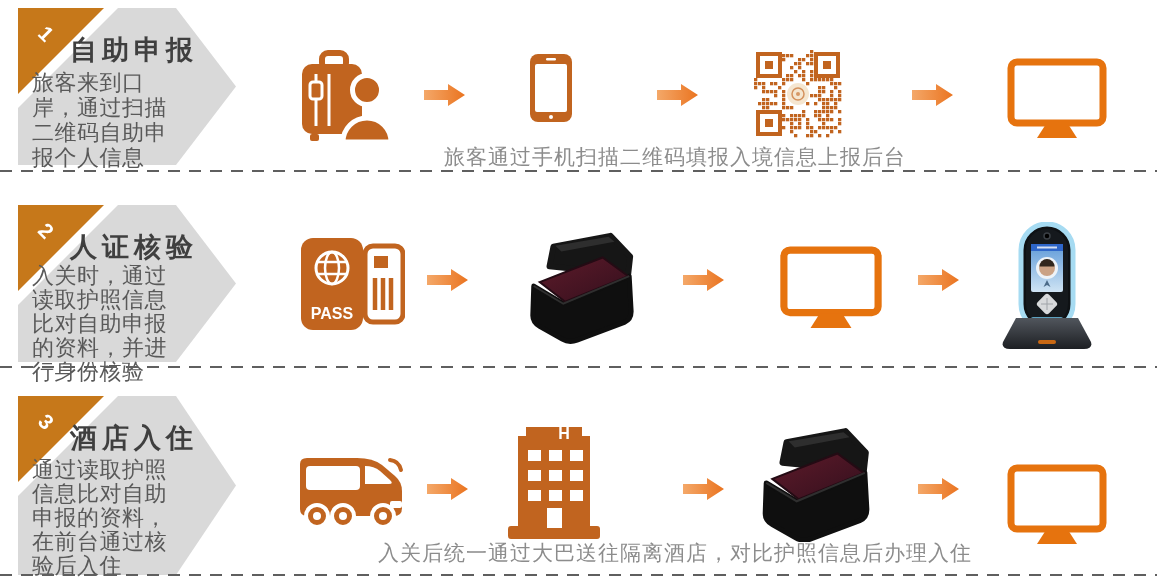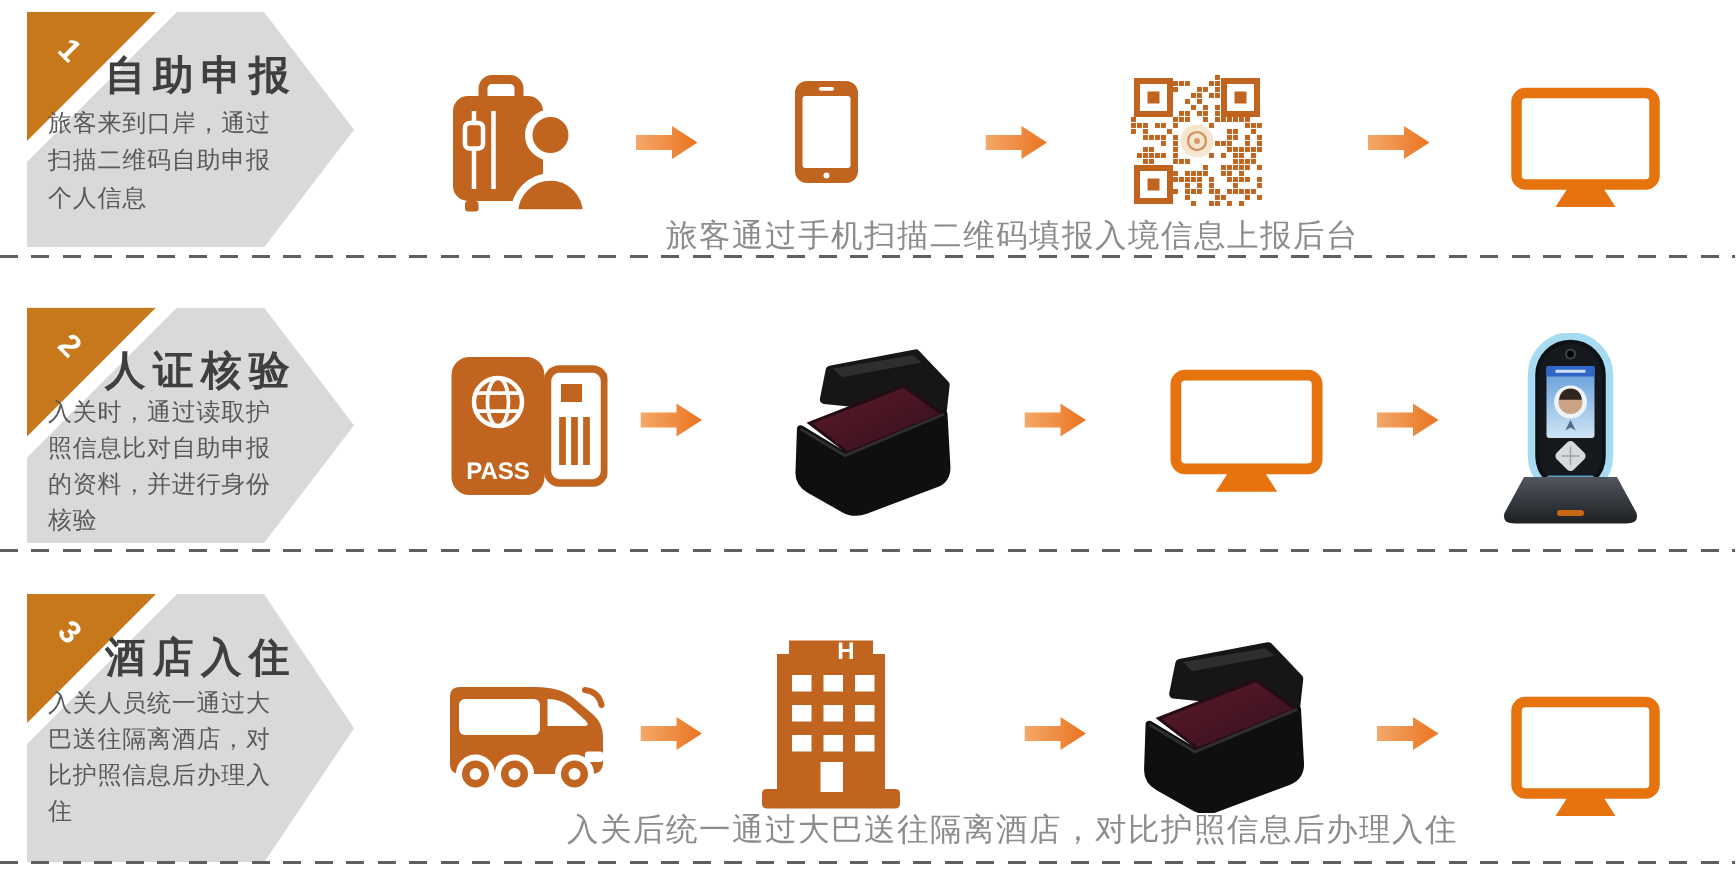--- a/index.html
+++ b/index.html
@@ -14,21 +14,21 @@
   
   .chevron{position:absolute;left:18px;width:218px;}
   .chevron-bg{position:absolute;inset:0;background:var(--chevron-gray);
     clip-path:polygon(100px 0,158px 0,100% 50%,158px 100%,0 100%,0 100px);}
   .corner{position:absolute;left:0;top:0;width:86px;height:86px;background:var(--step-triangle);
     clip-path:polygon(0 0,100% 0,0 100%);}
   .num{position:absolute;left:22px;top:14px;color:#fff;font-size:21px;font-weight:bold;
     transform:rotate(45deg);}
   .title{position:absolute;left:52px;top:24px;margin:0;font-size:27px;font-weight:bold;
     letter-spacing:5px;color:var(--title-text);white-space:nowrap;}
-  .desc{position:absolute;left:14px;top:62px;margin:0;width:150px;font-size:16px;
+  .desc{position:absolute;left:14px;top:62px;margin:0;width:150px;font-size:22px;
     line-height:25px;color:var(--description-text);letter-spacing:.5px;}
   .caption{position:absolute;left:245px;width:860px;text-align:center;font-size:21px;
     color:var(--caption-text);letter-spacing:1px;}
   .sep{position:absolute;left:0;width:1157px;height:2px;
     background:repeating-linear-gradient(90deg,var(--separator) 0 12px,transparent 12px 21px);}
   svg{display:block;}
   svg text{font-family:"Liberation Sans","DejaVu Sans",sans-serif;}
   .fo{fill:var(--icon-orange);} .fb{fill:var(--bright-orange);} .fw{fill:#fff;}
   .so{stroke:var(--icon-orange);} .sb{stroke:var(--bright-orange);} .sw{stroke:#fff;}
 </style>
@@ -367,21 +367,21 @@
     </svg>
   </div>
 
   <div class="sep" style="top:366px;"></div>
 
   <div class="chevron" style="top:396px;height:179px;">
     <div class="chevron-bg"></div>
     <div class="corner"></div>
     <div class="num">3</div>
     <h2 class="title">酒店入住</h2>
-    <p class="desc" style="top:62px;line-height:24px;">入关人员统一通过大巴送往隔离酒店，对比护照信息后办理入住</p>
+    <p class="desc" style="top:62px;line-height:24px;">通过读取护照信息比对自助申报的资料，在前台通过核验后入住</p>
   </div>
 
   <div class="abs" style="left:293px;top:446px;">
     <svg width="112" height="86" viewBox="0 0 112 86">
       <path d="M7 18 Q7 12 14 12 H64 Q80 12 89 19 L102 30 Q109 36 109 45 V62 Q109 70 101 70 H14 Q7 70 7 63 Z" class="fo"></path>
       <path d="M97 14 q9 1 11 10" fill="none" class="so" stroke-width="4" stroke-linecap="round"></path>
       <rect x="13" y="20" width="54" height="24" rx="4" class="fw"></rect>
       <path d="M72 20 Q81 20 87 25 L97 34 Q101 38 96 38 H72 Z" class="fw"></path>
       <rect x="97" y="55" width="12" height="7" rx="2" class="fw"></rect>
       <g class="fo sw" stroke-width="4">

